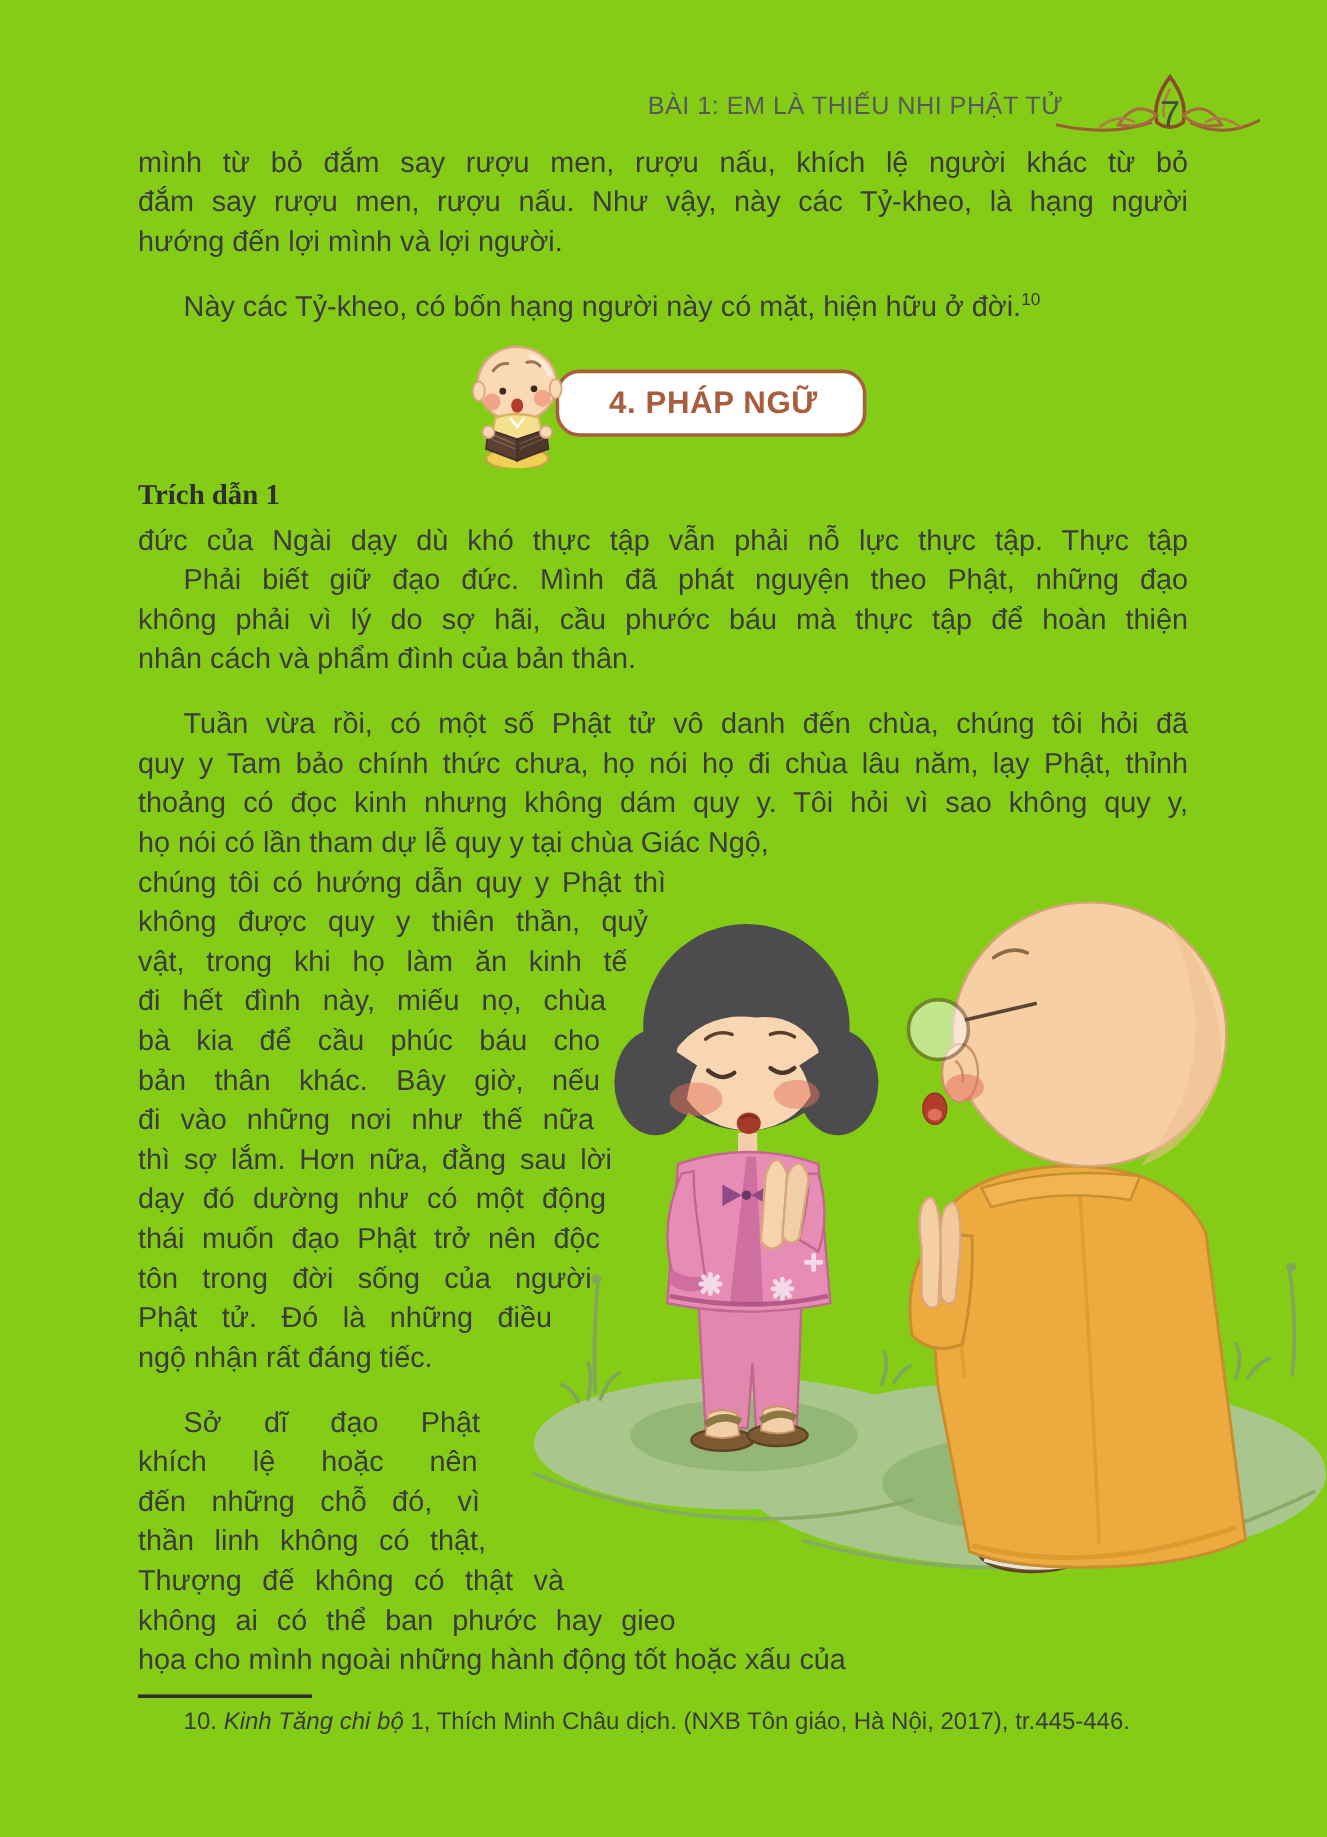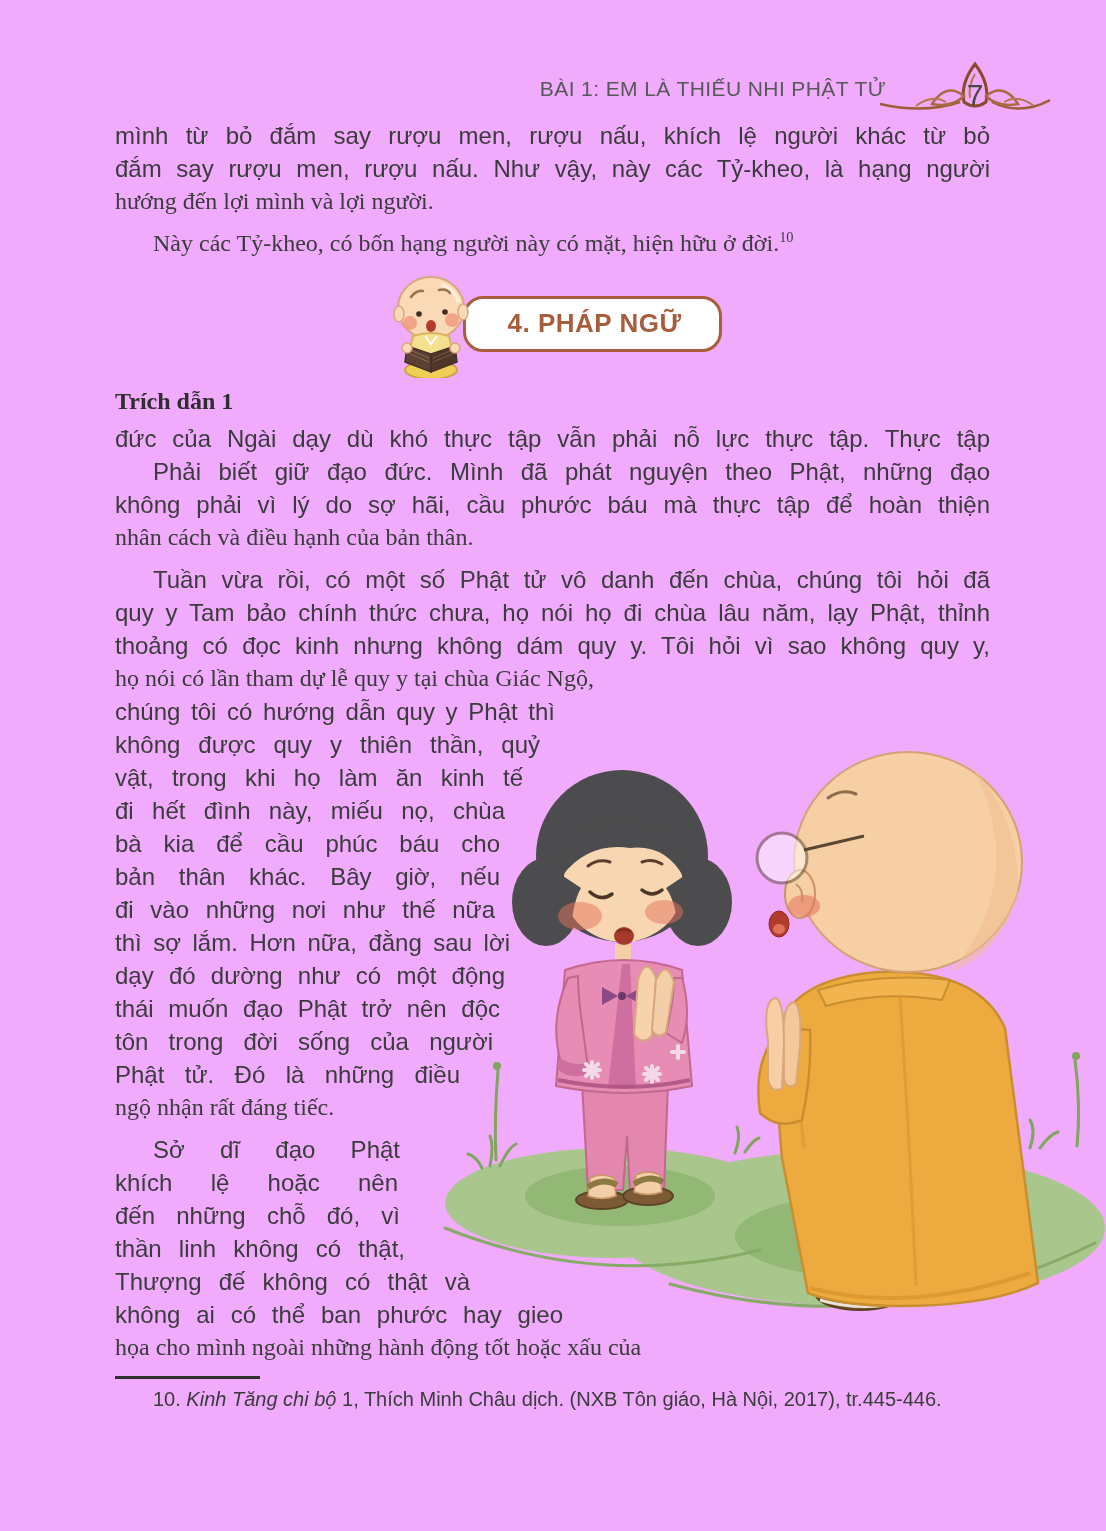--- a/index.html
+++ b/index.html
@@ -1,41 +1,41 @@
 <!DOCTYPE html>
 <html><head>
 <meta charset="utf-8">
 <style>
   html,body{margin:0;padding:0;background:#e9e9e9;}
   .page{
     position:relative; width:1106px; height:1531px; margin:0 auto;
-    background:#f0abfc; overflow:hidden;
+    background:#84cc16; overflow:hidden;
     font-family:"Liberation Sans","DejaVu Sans",sans-serif;
     color:#3b3b3d;
   }
   
   .header{
     position:absolute; top:74px; right:56px;
     display:flex; align-items:flex-start;
   }
   .header-title{
     font-size:21px; line-height:30px; color:#57585a; letter-spacing:.4px;
     white-space:nowrap; font-weight:400;
   }
   .lotus-svg{ margin-left:-6px; margin-top:-14px; }
   
   .content{ position:absolute; left:115px; top:0; width:875px; padding-top:119px; }
   .line{
     font-size:24px; line-height:33px;
     text-align:justify; text-align-last:justify;
     overflow:hidden; height:33px; white-space:normal;
   }
-  .line.last{ text-align-last:left;font-family:Liberation Serif, serif; }
+  .line.last{ text-align-last:left; }
   .indent{ text-indent:38px; }
-  .para{ margin-top:9px; }
+  .para{ margin-top:21px; }
   .sup{ font-size:60%; vertical-align:super; line-height:0; }
   
   .badge-wrap{
     margin-top:14px; height:100px;
     display:flex; align-items:center; justify-content:center;
   }
   .badge-box{
     border:3px solid #a85e3c; border-radius:20px; background:#fff;
     padding:9px 38px 10px 42px; margin-left:-16px;
     font-size:26px; font-weight:bold; color:#a85e3c; letter-spacing:.5px;
@@ -115,21 +115,21 @@
       </svg>
       <div class="badge-box">4. PHÁP NGỮ</div>
     </div>
 
     <div class="quote-heading">Trích dẫn 1</div>
 
     <div class="para3">
       <div class="line">đức của Ngài dạy dù khó thực tập vẫn phải nỗ lực thực tập. Thực tập</div>
       <div class="line indent">Phải biết giữ đạo đức. Mình đã phát nguyện theo Phật, những đạo</div>
       <div class="line">không phải vì lý do sợ hãi, cầu phước báu mà thực tập để hoàn thiện</div>
-      <div class="line last">nhân cách và điều hạnh của bản thân.</div>
+      <div class="line last">nhân cách và phẩm đình của bản thân.</div>
     </div>
 
     <div class="para">
       <div class="line indent">Tuần vừa rồi, có một số Phật tử vô danh đến chùa, chúng tôi hỏi đã</div>
       <div class="line">quy y Tam bảo chính thức chưa, họ nói họ đi chùa lâu năm, lạy Phật, thỉnh</div>
       <div class="line">thoảng có đọc kinh nhưng không dám quy y. Tôi hỏi vì sao không quy y,</div>
       <div class="line last">họ nói có lần tham dự lễ quy y tại chùa Giác Ngộ,</div>
 
       <div class="line" style="width:440px">chúng tôi có hướng dẫn quy y Phật thì</div>
       <div class="line" style="width:425px">không được quy y thiên thần, quỷ</div>

